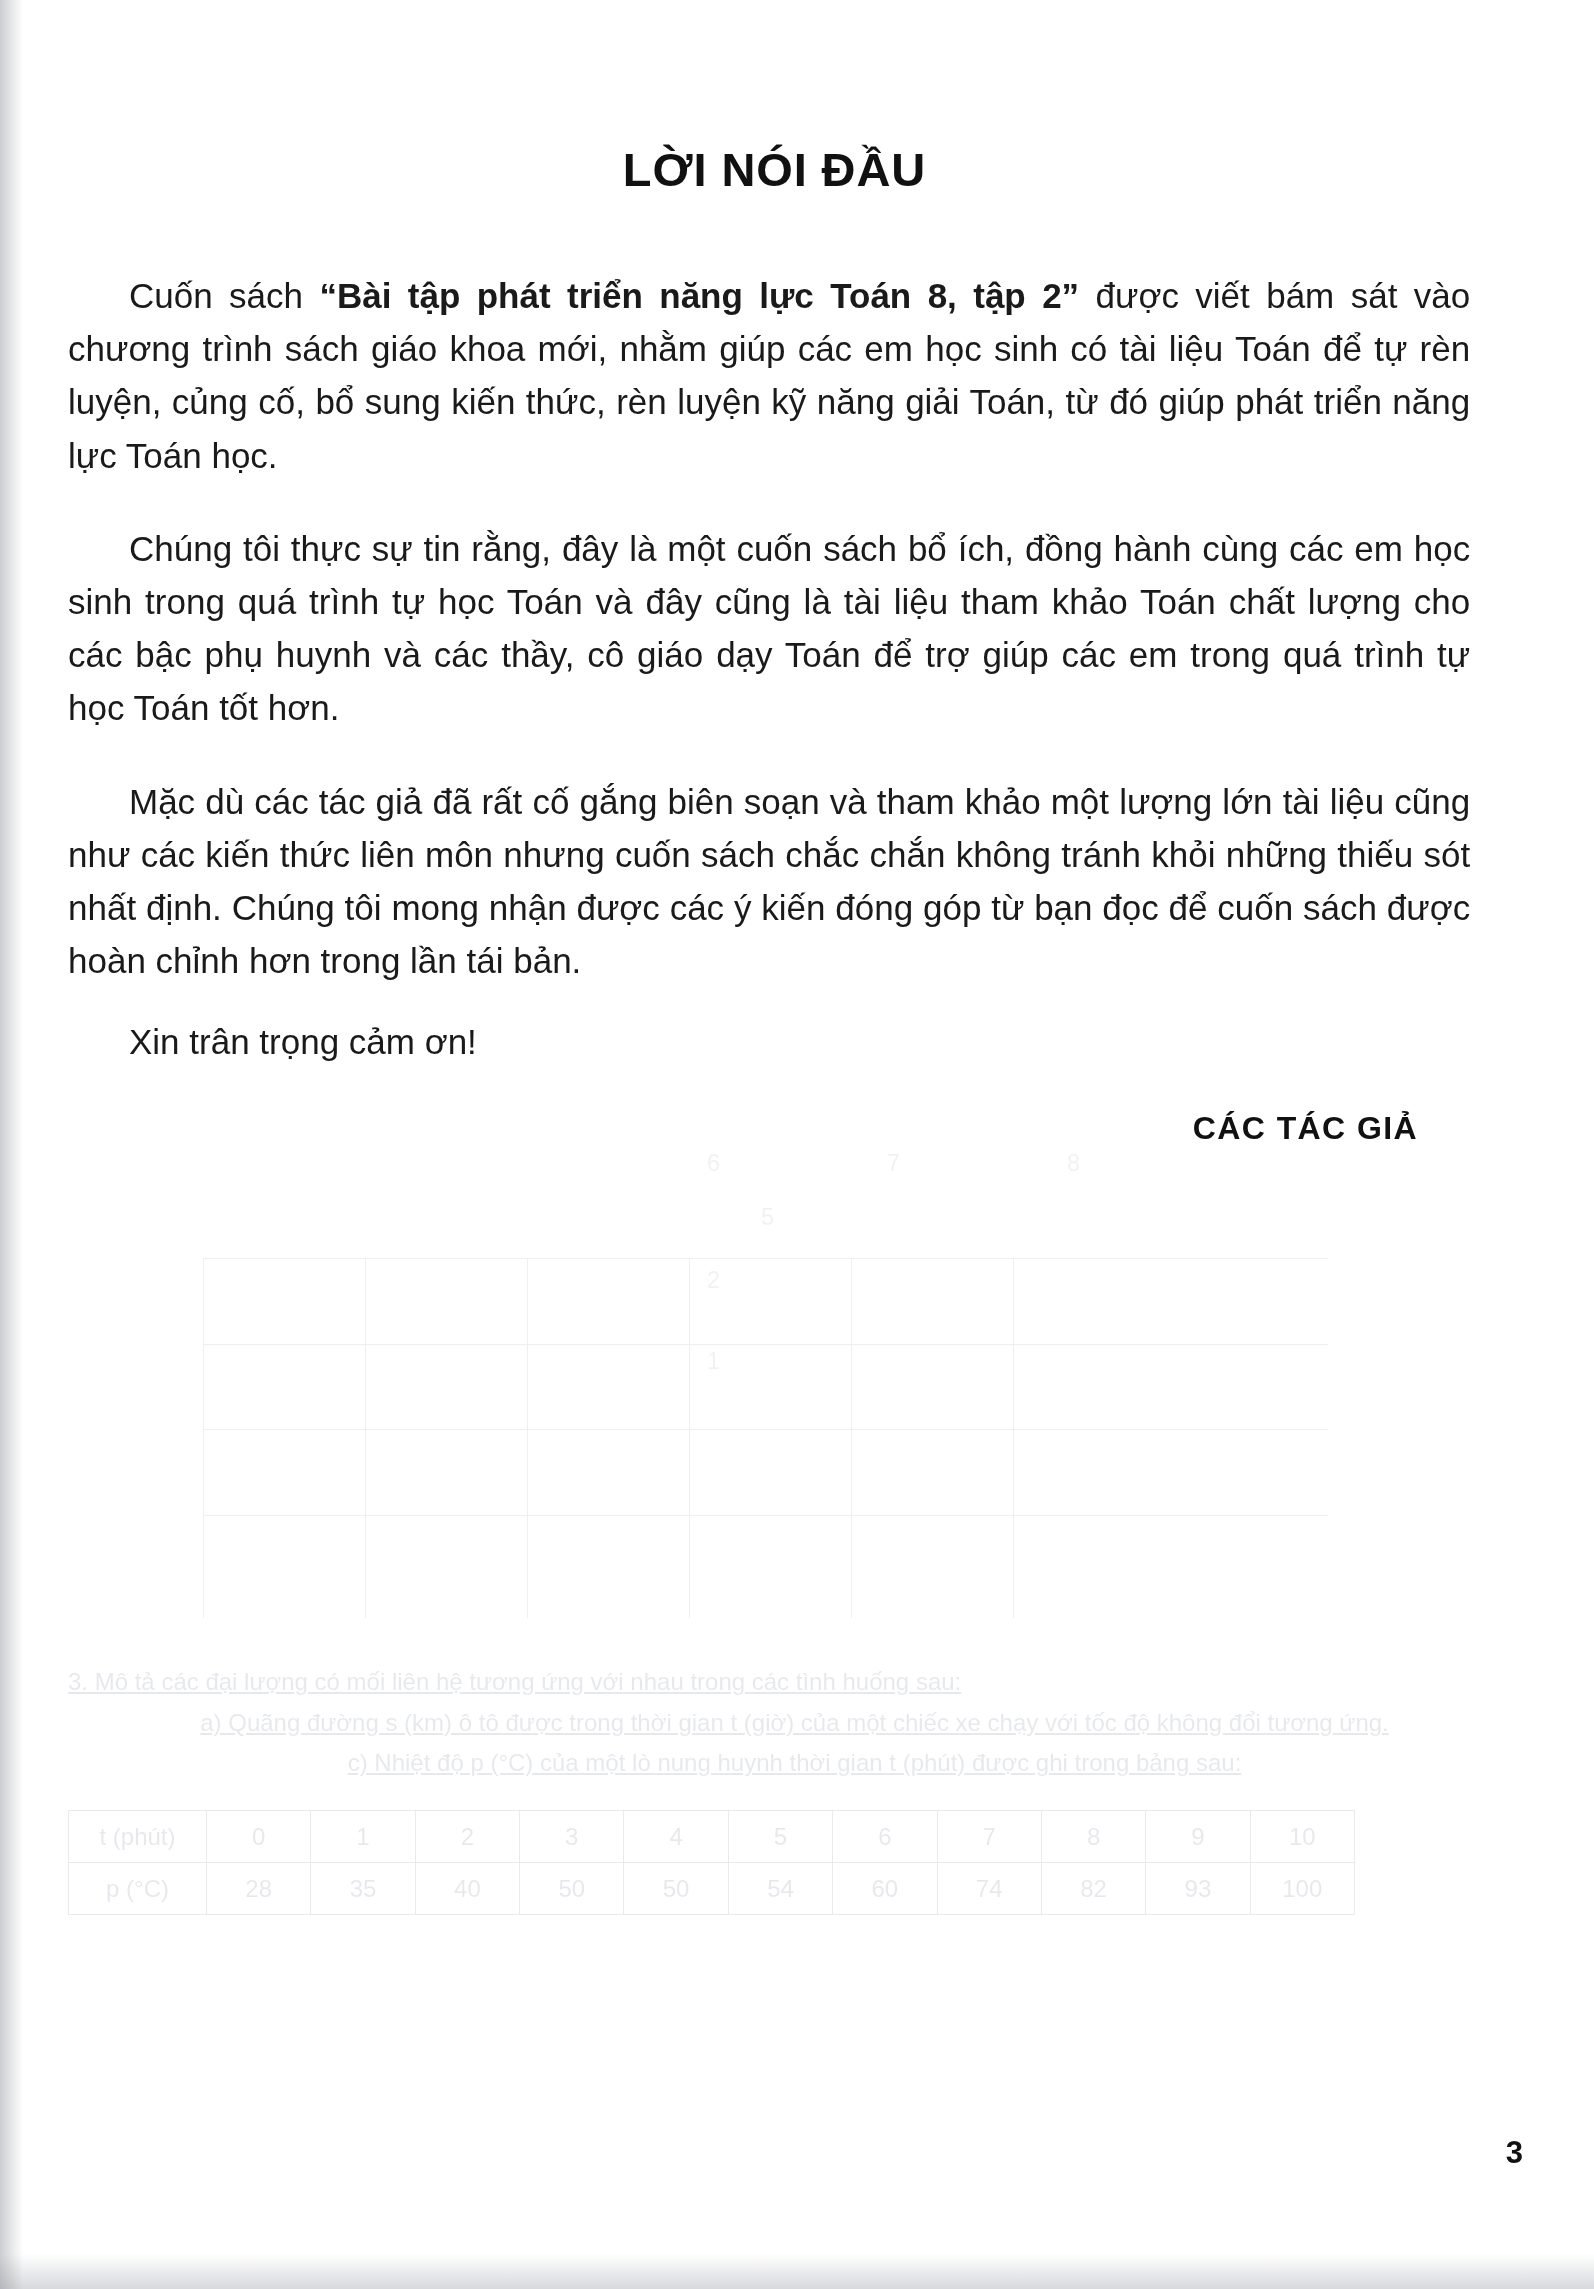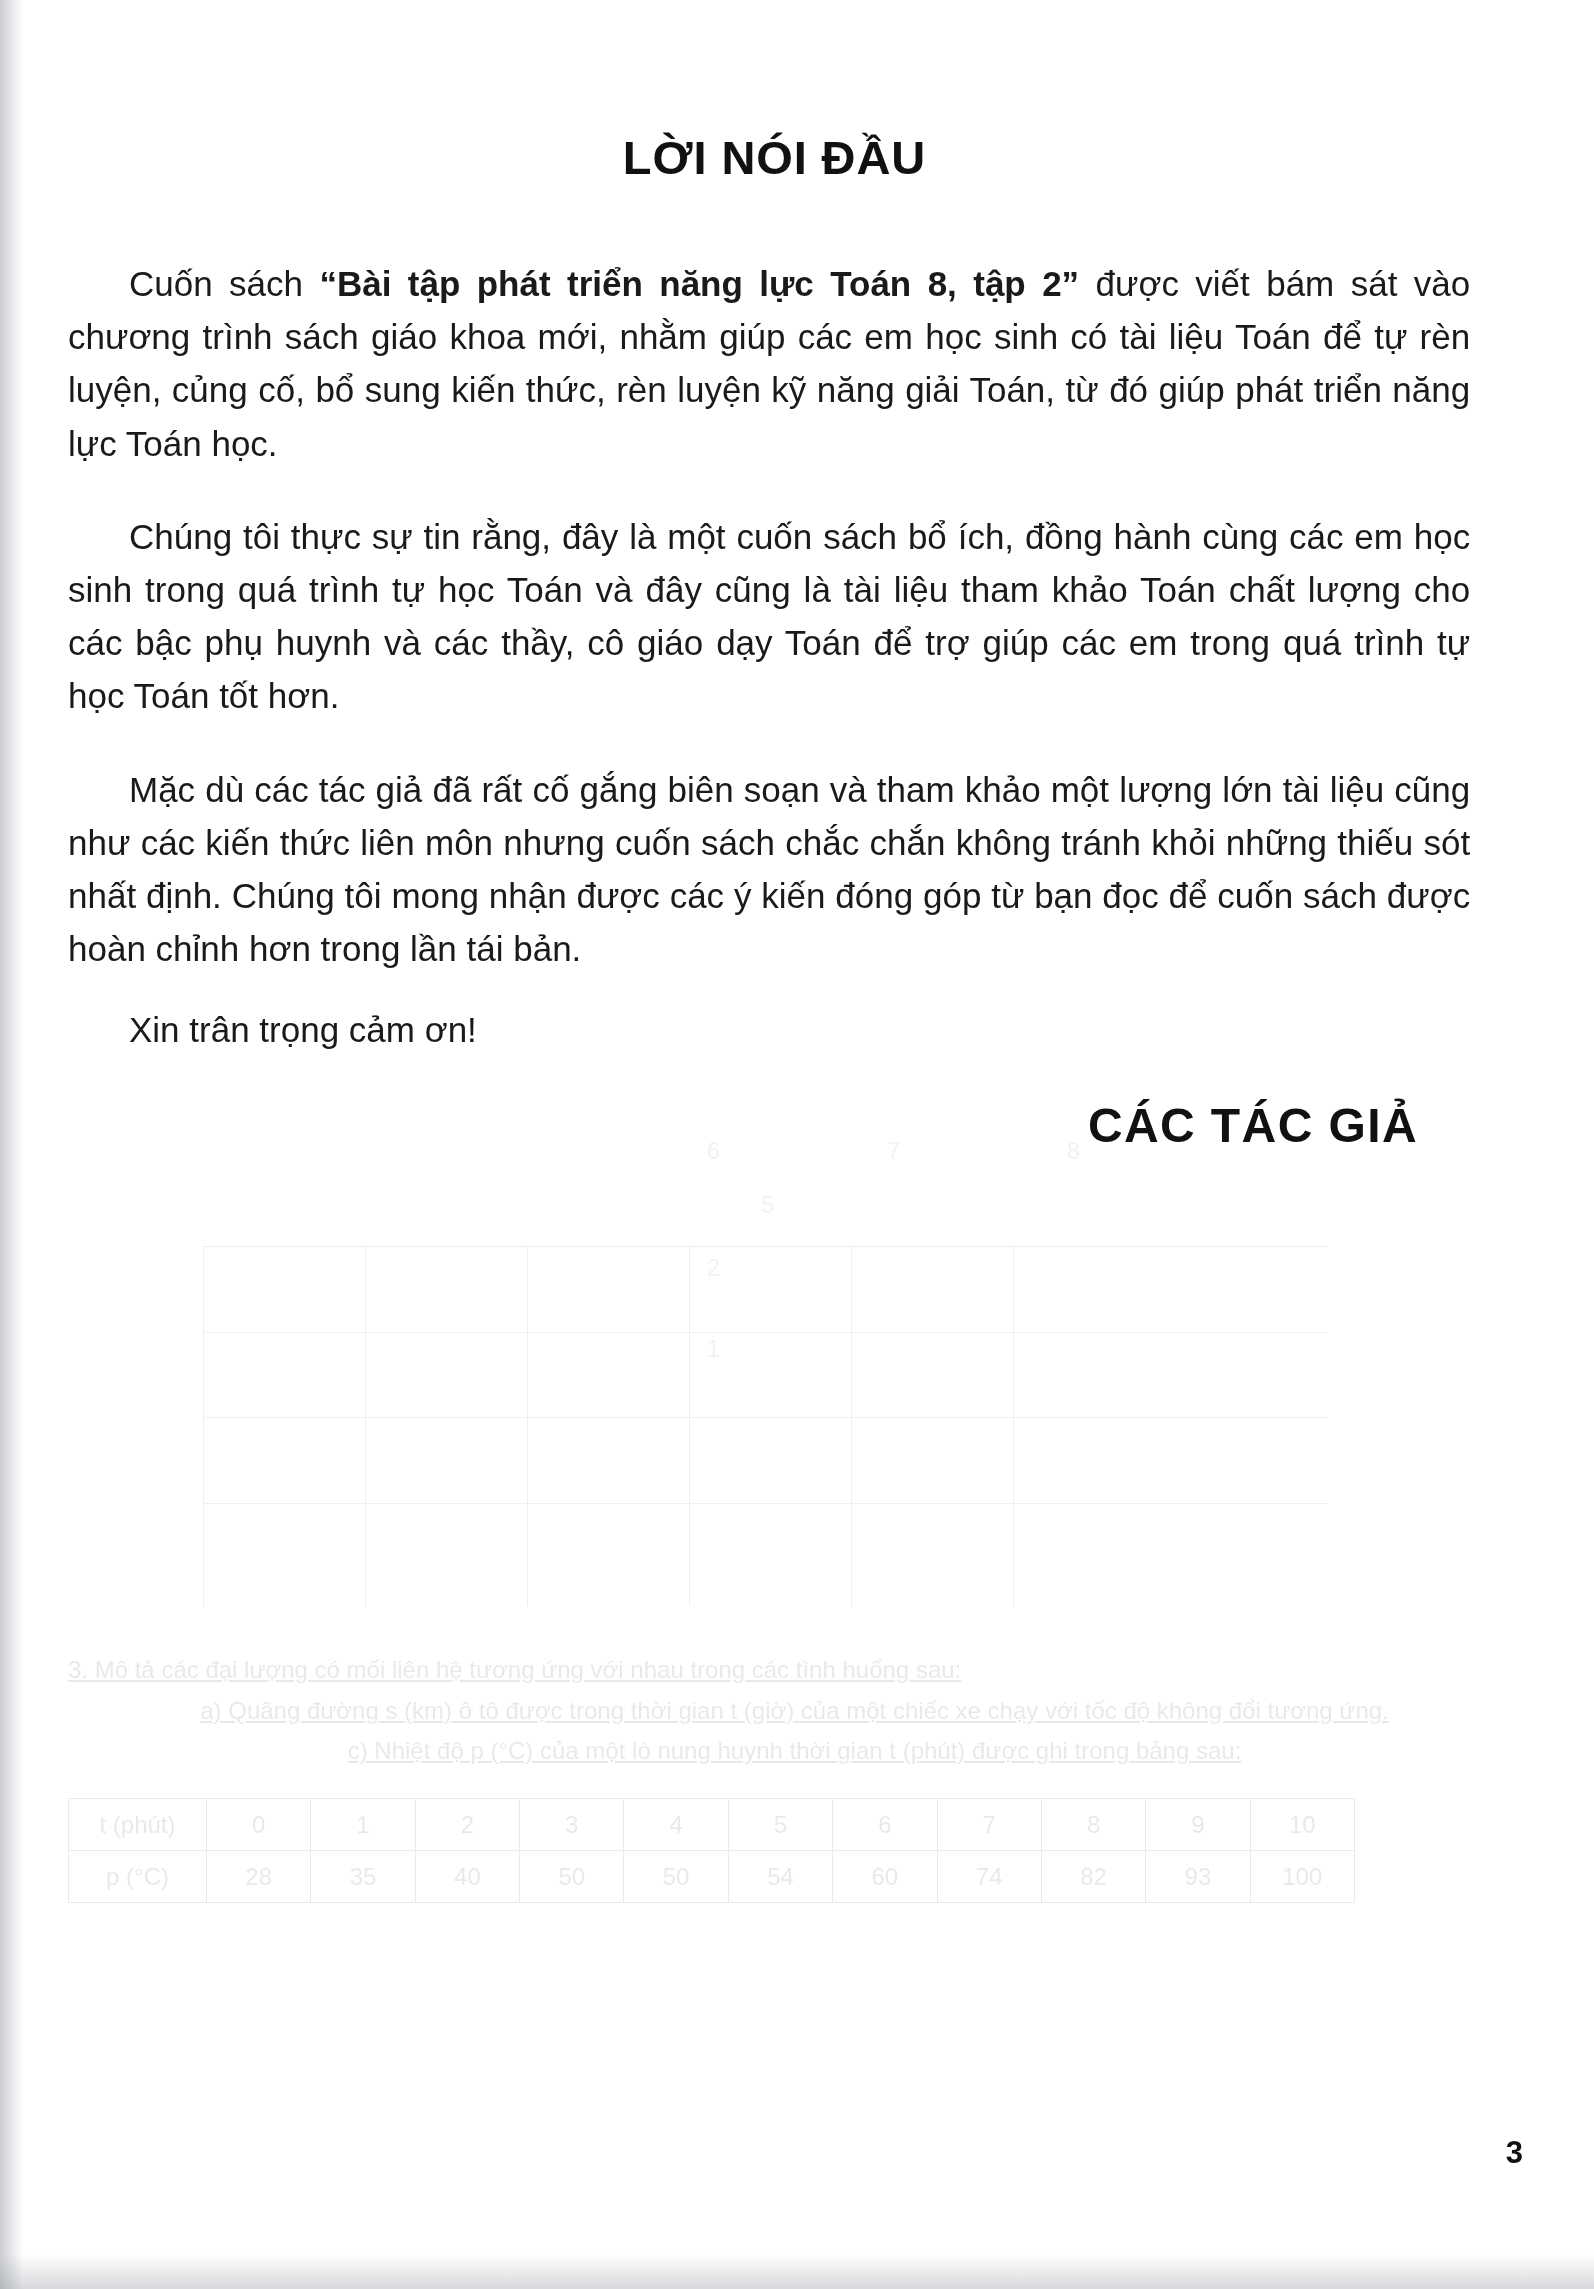--- a/index.html
+++ b/index.html
@@ -14,21 +14,21 @@
   .page {
     position: relative;
     width: 1595px;
     height: 2290px;
     background: #ffffff;
     overflow: hidden;
   }
   .content {
     position: absolute;
     left: 68px;
-    top: 4px;
+    top: 16px;
     width: 1413px;
     height: 2142px;
   }
   .doc-title {
     text-align: center;
     font-size: 47px;
     font-weight: bold;
     letter-spacing: 0.9px;
     margin-top: 126px;
     margin-bottom: 0;
@@ -49,21 +49,21 @@
   .para b { font-weight: bold; }
   .thanks {
     font-size: 35px;
     line-height: 1.5;
     text-indent: 61px;
     margin-top: 29px;
     color: #1a1a1a;
   }
   .signature {
     text-align: right;
-    font-size: 48px;
+    font-size: 32px;
     font-weight: bold;
     letter-spacing: 1.4px;
     margin-top: 41px;
     padding-right: 63px;
     color: #111;
   }
   
   .bleed {
     position: absolute;
     left: 0;

